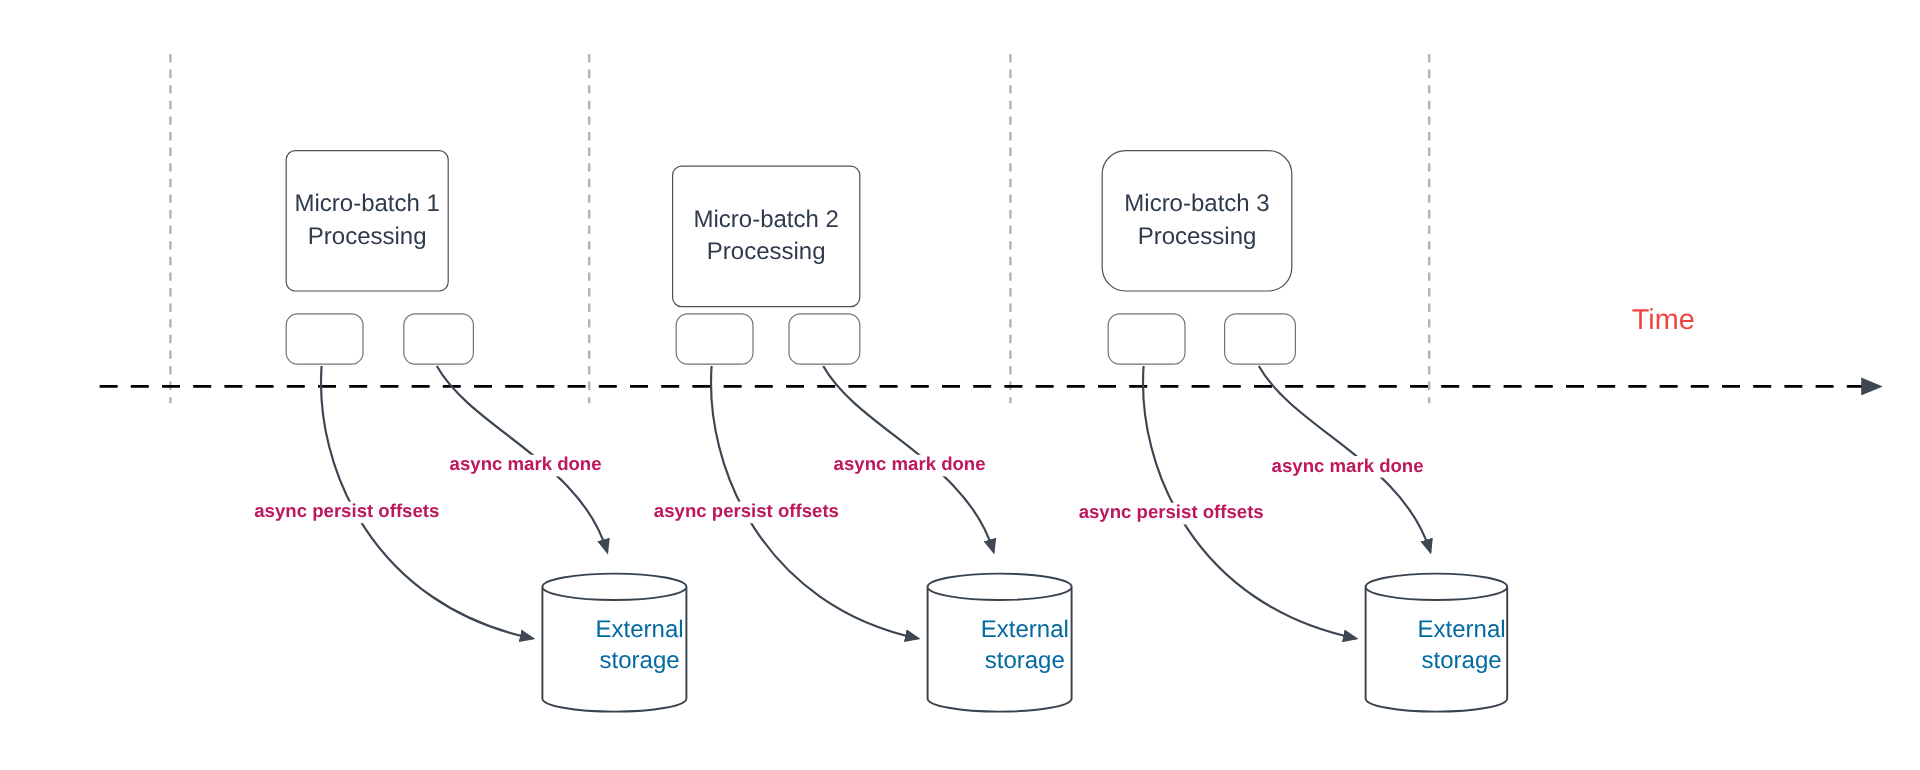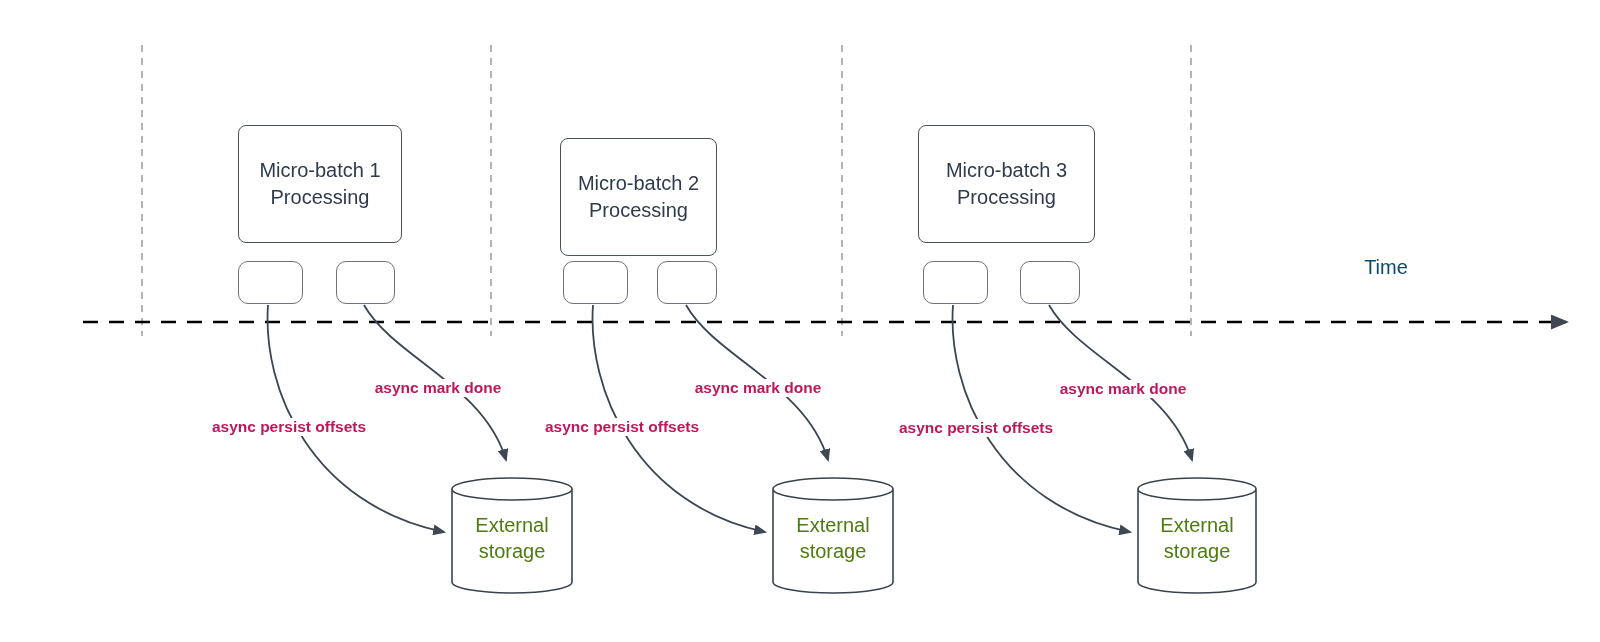--- a/index.html
+++ b/index.html
@@ -13,31 +13,31 @@
     background:#ffffff;border:1.6px solid #4a5158;border-radius:8px;
     color:#2f3b4c;font-size:20px;line-height:1.35;text-align:center;
     white-space:pre-line;box-sizing:border-box;
   }
   .mini{
     position:absolute;background:#ffffff;border:1.6px solid #6e737a;
     border-radius:10px;box-sizing:border-box;
   }
   .storage-text{
     position:absolute;display:flex;align-items:center;justify-content:center;
-    color:#4d7c0f;font-size:20px;line-height:1.3;text-align:center;
-    white-space:pre-line;pointer-events:none;
+    color:#0369a1;font-size:20px;line-height:1.3;text-align:center;
+    white-space:pre-line;pointer-events:none;padding-left:21px;
   }
   .edge-label{
     position:absolute;transform:translate(-50%,-50%);
     background:#ffffff;padding:0 3px;
     font-size:15.5px;font-weight:bold;color:#be185d;white-space:nowrap;
   }
   .time-label{
     position:absolute;transform:translate(-50%,-50%);
-    font-size:20px;color:#0c4a6e;white-space:nowrap;
+    font-size:24px;color:#ef4444;white-space:nowrap;
   }
 </style>
 </head>
 <body>
 
 <div class="canvas">
 
   <svg class="overlay" width="1600" height="642" viewBox="0 0 1600 642">
     <defs>
       <marker id="arrow" viewBox="0 0 12 10" refX="10" refY="5" markerWidth="13" markerHeight="11" orient="auto" markerUnits="userSpaceOnUse">
@@ -62,39 +62,39 @@
     <path d="M686,305 C716,358 806,385 828,460" fill="none" stroke="#3c4653" stroke-width="1.8" marker-end="url(#arrow)"></path>
 
     <path d="M953,305 C947,390 997,505 1130,532" fill="none" stroke="#3c4653" stroke-width="1.8" marker-end="url(#arrow)"></path>
     <path d="M1049,305 C1079,358 1169,385 1192,460" fill="none" stroke="#3c4653" stroke-width="1.8" marker-end="url(#arrow)"></path>
 
     <path d="M452,489 A60,11 0 0 1 572,489 L572,582 A60,11 0 0 1 452,582 Z M452,489 A60,11 0 0 0 572,489" fill="#ffffff" stroke="#39434e" stroke-width="1.6"></path>
     <path d="M773,489 A60,11 0 0 1 893,489 L893,582 A60,11 0 0 1 773,582 Z M773,489 A60,11 0 0 0 893,489" fill="#ffffff" stroke="#39434e" stroke-width="1.6"></path>
     <path d="M1138,489 A59,11 0 0 1 1256,489 L1256,582 A59,11 0 0 1 1138,582 Z M1138,489 A59,11 0 0 0 1256,489" fill="#ffffff" stroke="#39434e" stroke-width="1.6"></path>
   </svg>
 
-  <div class="node" style="left:238px;top:125px;width:164px;height:118px;">Micro-batch 1
+  <div class="node" style="left:238px;top:125px;width:136px;height:118px;">Micro-batch 1
 Processing</div>
   <div class="mini" style="left:238px;top:261px;width:65px;height:43px;"></div>
   <div class="mini" style="left:336px;top:261px;width:59px;height:43px;"></div>
   <div class="edge-label" style="left:289px;top:427px;">async persist offsets</div>
   <div class="edge-label" style="left:438px;top:388px;">async mark done</div>
   <div class="storage-text" style="left:452px;top:492px;width:120px;height:92px;">External
 storage</div>
 
   <div class="node" style="left:560px;top:138px;width:157px;height:118px;">Micro-batch 2
 Processing</div>
   <div class="mini" style="left:563px;top:261px;width:65px;height:43px;"></div>
   <div class="mini" style="left:657px;top:261px;width:60px;height:43px;"></div>
   <div class="edge-label" style="left:622px;top:427px;">async persist offsets</div>
   <div class="edge-label" style="left:758px;top:388px;">async mark done</div>
   <div class="storage-text" style="left:773px;top:492px;width:120px;height:92px;">External
 storage</div>
 
-  <div class="node" style="left:918px;top:125px;width:177px;height:118px;">Micro-batch 3
+  <div class="node" style="left:918px;top:125px;width:159px;height:118px;border-radius:20px;">Micro-batch 3
 Processing</div>
   <div class="mini" style="left:923px;top:261px;width:65px;height:43px;"></div>
   <div class="mini" style="left:1020px;top:261px;width:60px;height:43px;"></div>
   <div class="edge-label" style="left:976px;top:428px;">async persist offsets</div>
   <div class="edge-label" style="left:1123px;top:389px;">async mark done</div>
   <div class="storage-text" style="left:1138px;top:492px;width:118px;height:92px;">External
 storage</div>
 
   <div class="time-label" style="left:1386px;top:267px;">Time</div>
 

